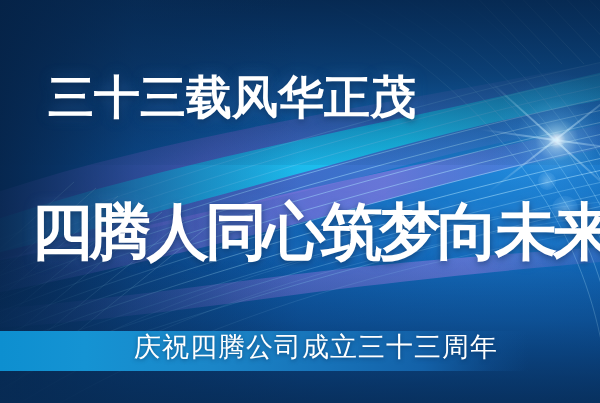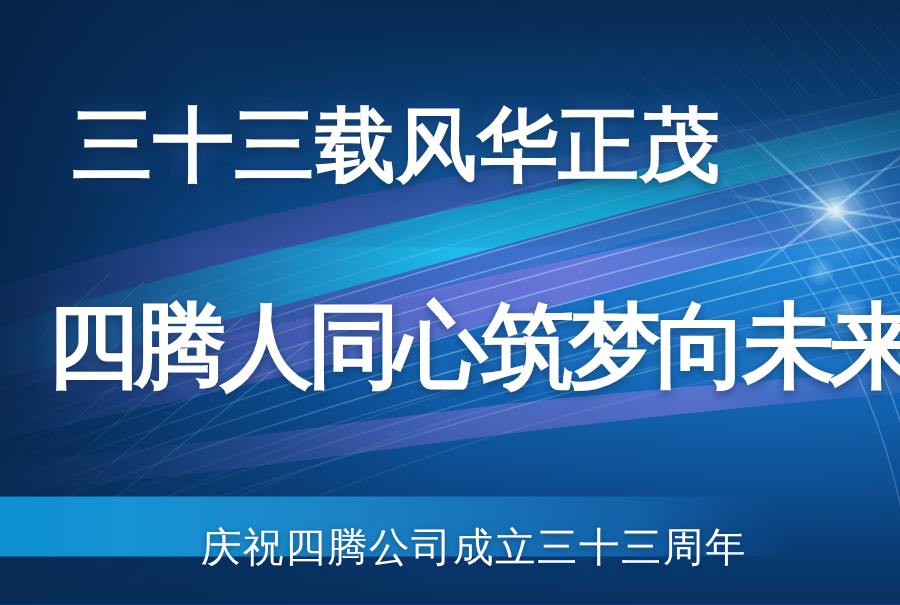--- a/index.html
+++ b/index.html
@@ -78,35 +78,35 @@
   .headline {
     position: absolute;
     color: #ffffff;
     font-weight: bold;
     white-space: nowrap;
     text-shadow: 0 2px 7px rgba(2,26,58,0.55), 0 0 14px rgba(90,170,255,0.35);
   }
   #line1 {
     left: 48px;
     top: 62px;
-    font-size: 54px;
+    font-size: 46px;
     line-height: 70px;
     letter-spacing: 0px;
   }
   #line2 {
     left: 31px;
     top: 197px;
     font-size: 62px;
     line-height: 70px;
     letter-spacing: -4px;
   }
   #subtitle {
     position: absolute;
     left: 134px;
-    top: 348px;
+    top: 329px;
     font-size: 27px;
     line-height: 36px;
     color: #ffffff;
     font-family: "DejaVu Serif", serif;
     white-space: nowrap;
     letter-spacing: 1px;
     text-shadow: 0 1px 4px rgba(4,40,80,0.55);
   }
 </style>
 </head>

